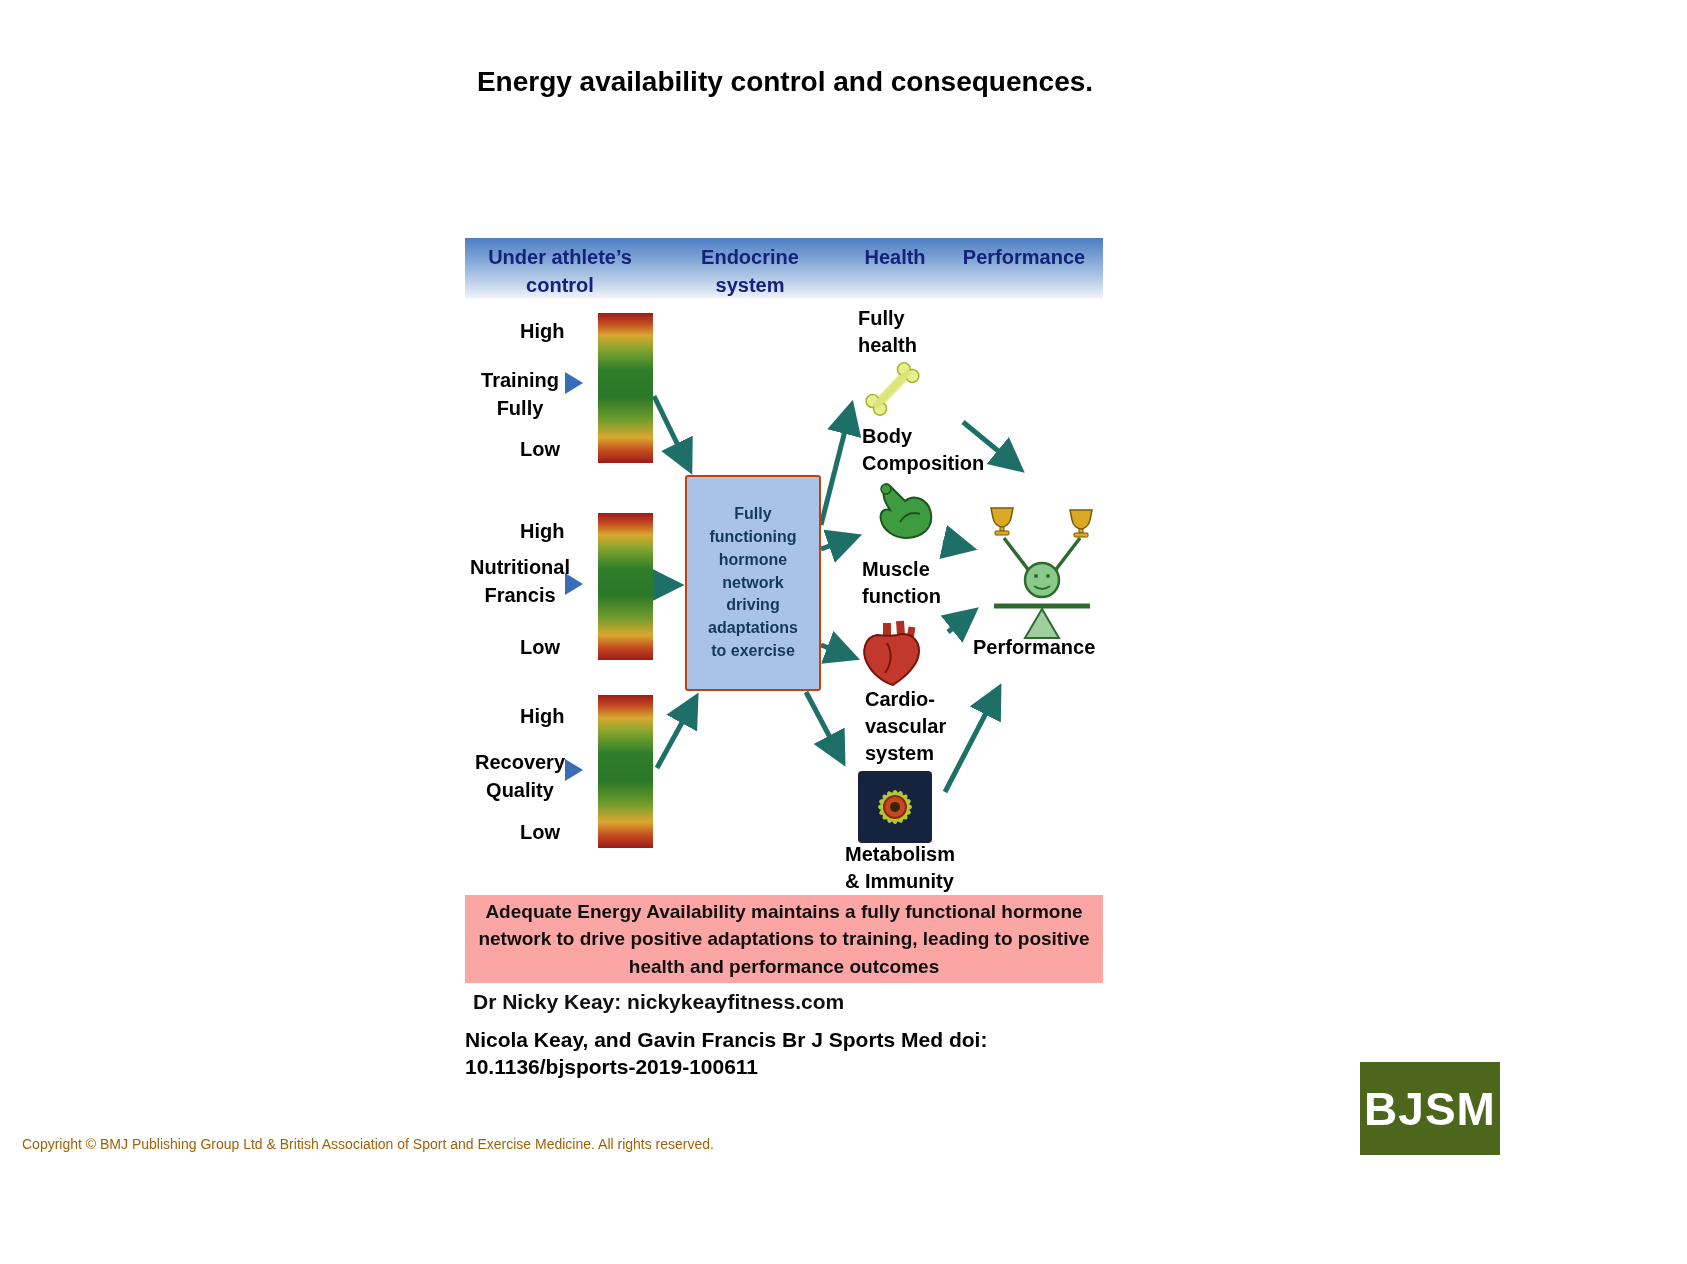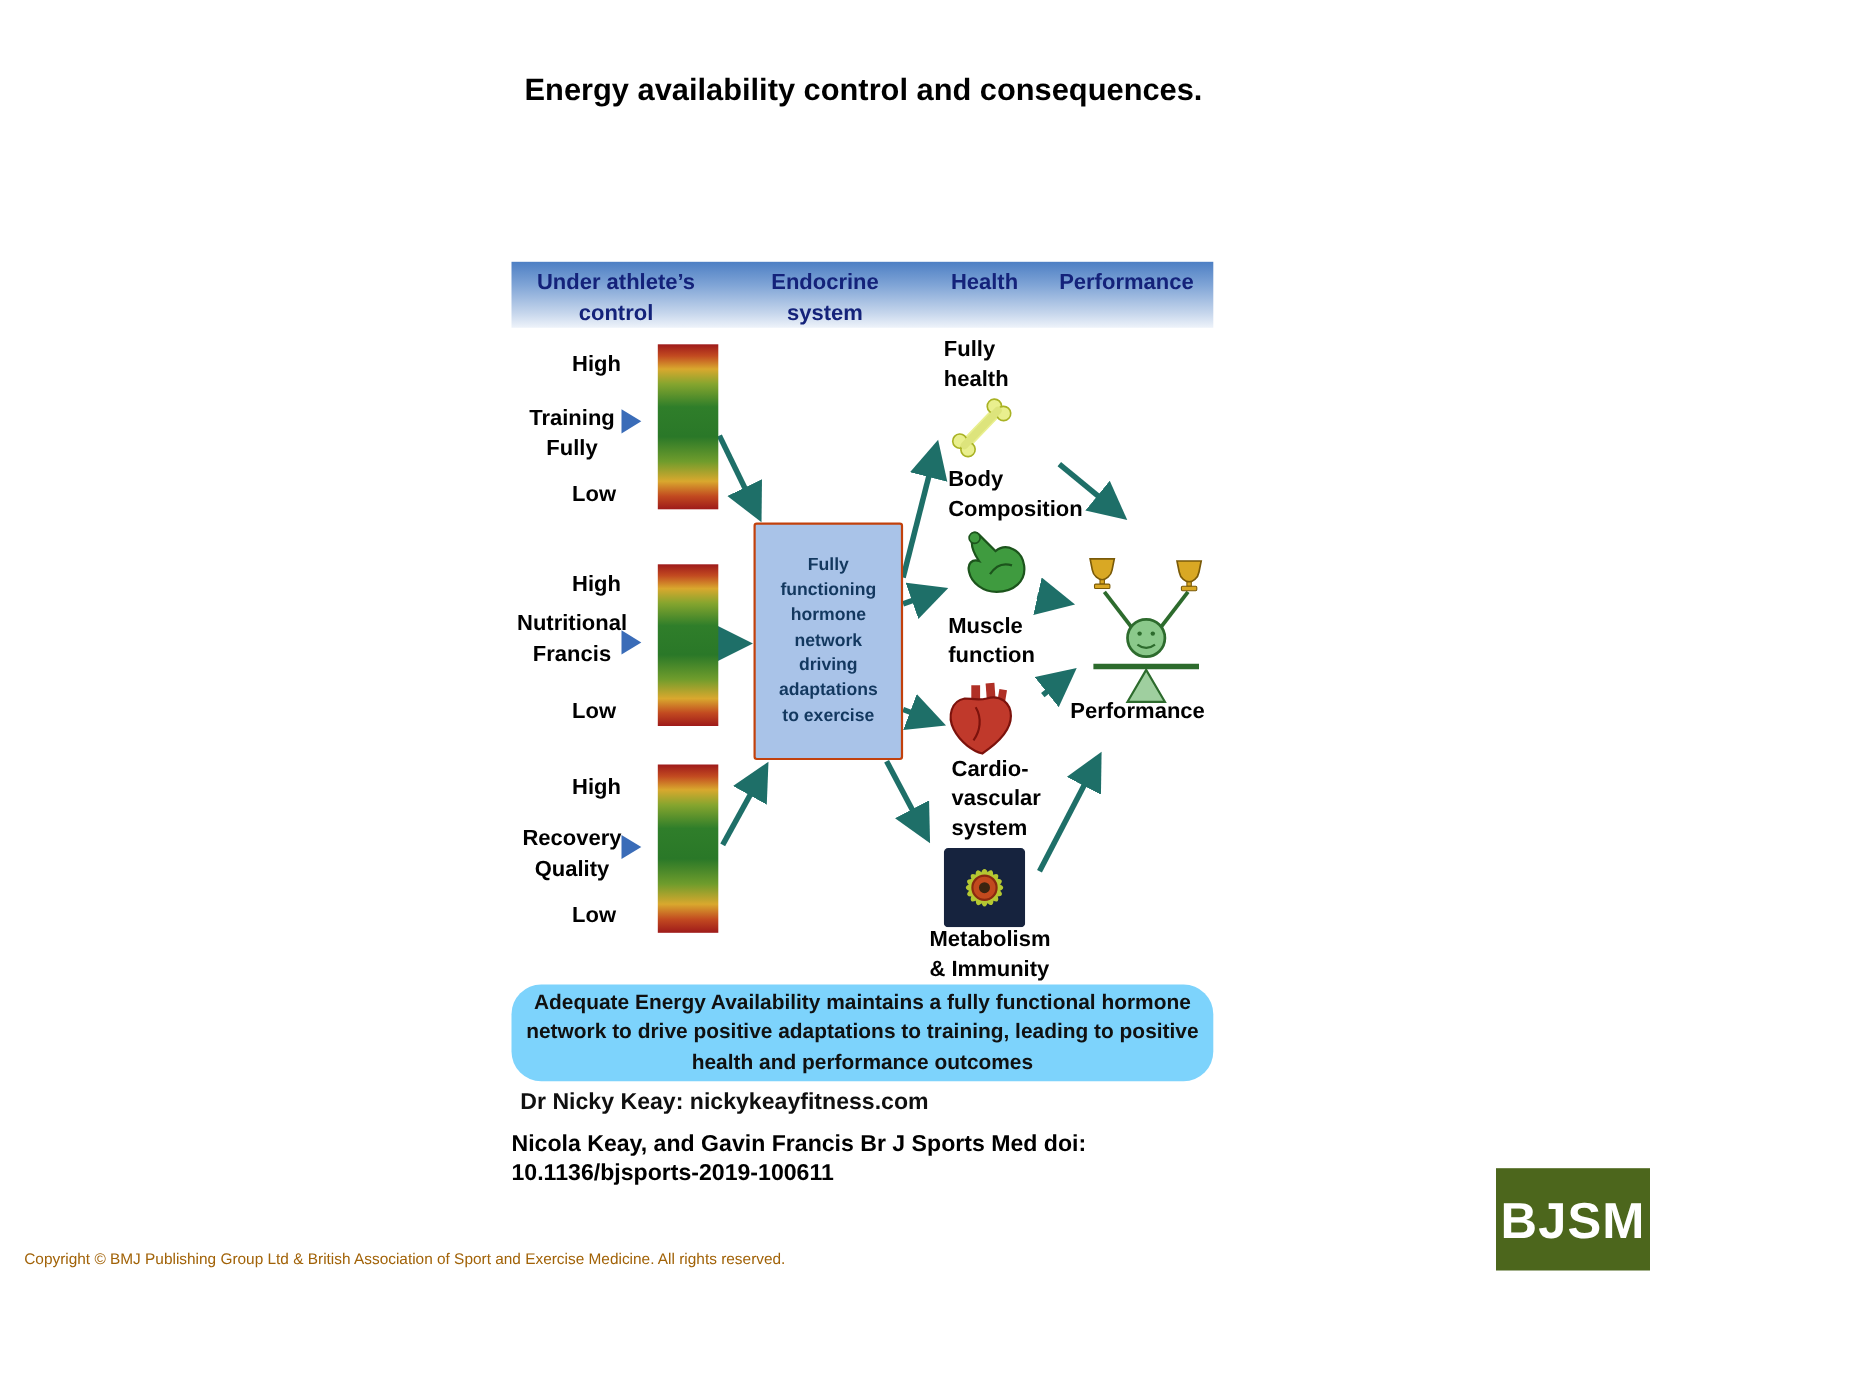--- a/index.html
+++ b/index.html
@@ -40,23 +40,23 @@
   .hormone-box { position:absolute; left:220px; top:307px; width:136px; height:216px;
                  background:#a9c3e8; border:2px solid #c2410c; border-radius:3px;
                  display:flex; align-items:center; justify-content:center; text-align:center;
                  font-weight:bold; font-size:16px; line-height:1.42; color:#13385f; }
 
   .health-label { position:absolute; font-weight:bold; font-size:20px; line-height:1.35; color:#000; }
   .icon-abs { position:absolute; }
 
   .perf-label { position:absolute; left:508px; top:468px; font-weight:bold; font-size:20px; color:#000; }
 
-  .fig-footer { position:absolute; left:0; top:727px; width:638px; height:88px; background:#7dd3fc;
+  .fig-footer { position:absolute; left:0; top:727px; width:638px; height:88px; background:#fca5a5;
                 display:flex; align-items:center; justify-content:center; text-align:center;
-                font-weight:bold; font-size:19px; line-height:1.45; color:#101010; padding:0 8px;border-radius:27px; }
+                font-weight:bold; font-size:19px; line-height:1.45; color:#101010; padding:0 8px; }
   .fig-credit { position:absolute; left:8px; top:822px; font-weight:bold; font-size:21px; color:#101010; }
 
   .citation { position:absolute; left:465px; top:1026px; font-weight:bold; font-size:21px;
               line-height:1.3; color:#000; }
   .copyright { position:absolute; left:22px; top:1136px; font-size:14px; color:#a16207; }
   .logo { position:absolute; left:1360px; top:1062px; width:140px; height:93px; background:#4c661c;
           color:#fff; font-weight:bold; font-size:46px; letter-spacing:1px;
           display:flex; align-items:center; justify-content:center; }
 </style>
 </head>

